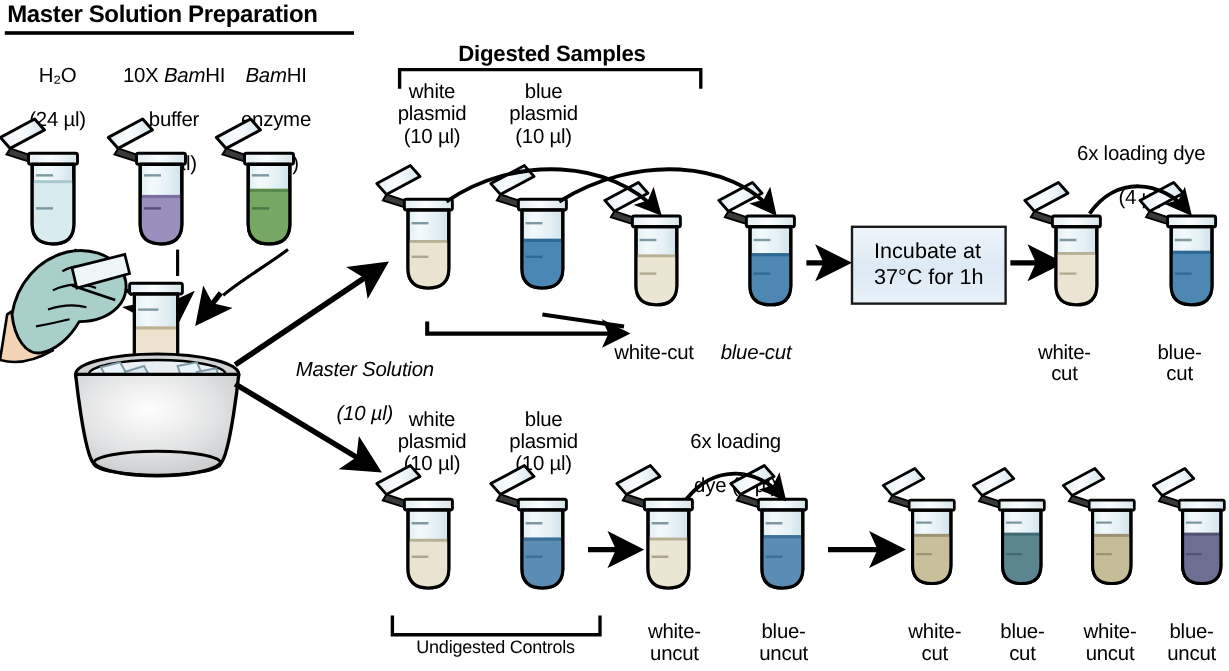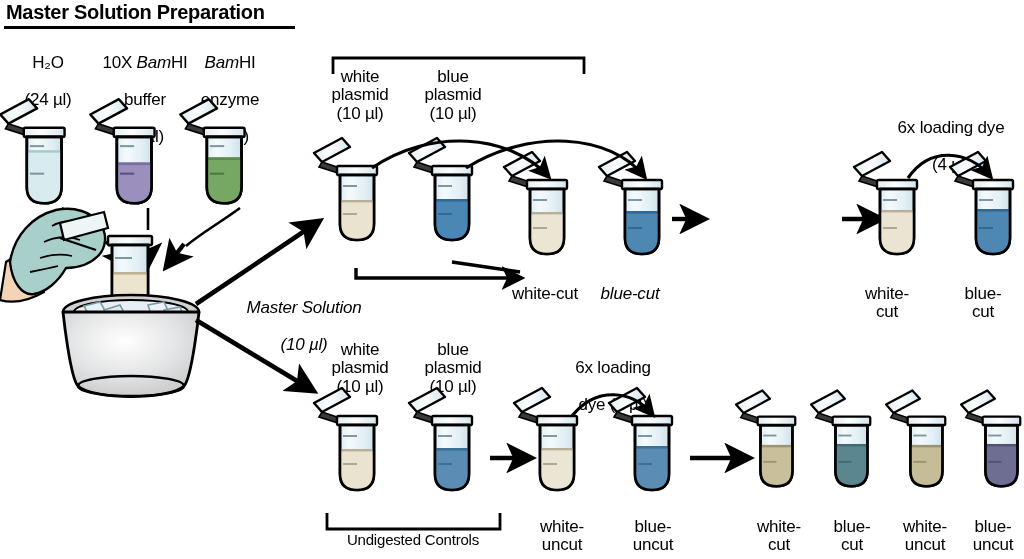--- a/index.html
+++ b/index.html
@@ -35,39 +35,44 @@
     <span>buffer</span><br>
     <span>(3 µl)</span>
   </div>
 
   <div class="lbl" style="left:186px;top:36px;width:88px;">
     <span><i class="ital">Bam</i>HI</span><br>
     <span>enzyme</span><br>
     <span>(3 µl)</span>
   </div>
 
+  <div class="hdr2" style="left:335px;top:34px;width:250px;">Digested Samples</div>
   <div class="lbl" style="left:318px;top:532px;width:190px;font-size:15px;">Undigested Controls</div>
 
   <div class="lbl" style="left:224px;top:281px;width:160px;font-style:italic;">
     <span>Master Solution</span><br>
     <span>(10 µl)</span>
   </div>
 
   <div class="lbl" style="left:55px;top:300px;width:130px;">Ice bucket</div>
 
   <div class="lbl" style="left:320px;top:68px;width:80px;">white
 plasmid
 (10 µl)</div>
   <div class="lbl" style="left:413px;top:68px;width:80px;">blue
 plasmid
 (10 µl)</div>
 
   <div class="lbl" style="left:501px;top:285px;width:88px;">white-cut</div>
   <div class="lbl" style="left:590px;top:285px;width:80px;font-style:italic;">blue-cut</div>
 
+  <div class="incbox" style="left:709px;top:188px;width:126px;height:62px;">
+    <span>Incubate at
+37°C for 1h</span>
+  </div>
 
   <div class="lbl" style="left:880px;top:101px;width:142px;">
     <span>6x loading dye</span><br>
     <span>(4 µl)</span>
   </div>
   <div class="lbl" style="left:852px;top:285px;width:70px;">white-
 cut</div>
   <div class="lbl" style="left:948px;top:285px;width:70px;">blue-
 cut</div>
 

